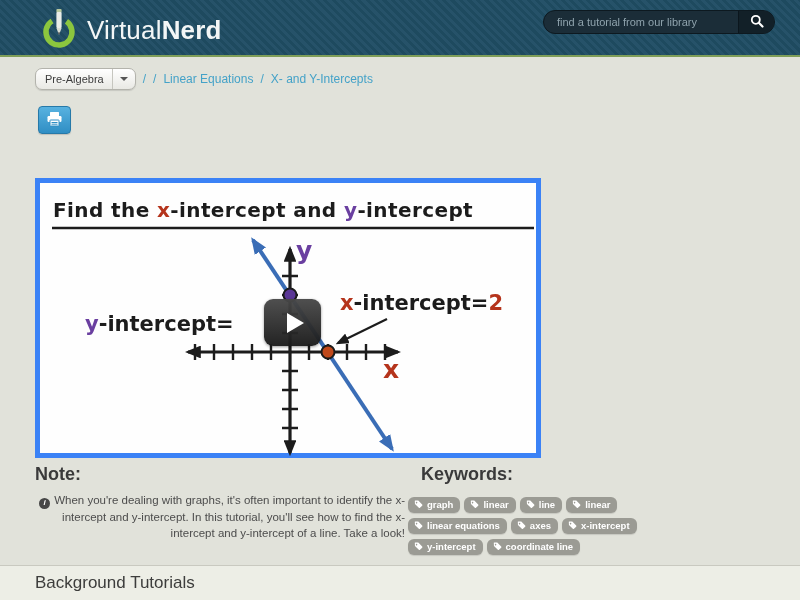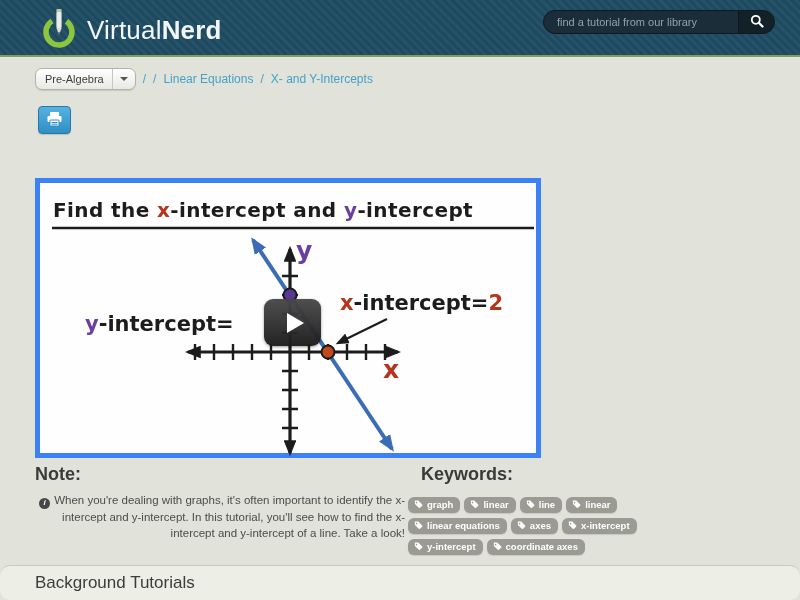--- a/index.html
+++ b/index.html
@@ -60,21 +60,21 @@
       font-size:8px;font-weight:bold;align-items:center;justify-content:center;
       margin-right:4px;vertical-align:-1px;font-style:italic;}
   .kw-h{left:421px;top:464px;}
   .tags{position:absolute;left:408px;top:497px;width:274px;display:flex;flex-wrap:wrap;gap:5px 4px;}
   .tag{display:inline-flex;align-items:center;gap:4px;background:#9b9b94;color:#fff;
       font-size:9.5px;font-weight:bold;padding:2px 7px 3px 6px;border-radius:6px;cursor:pointer;
       box-shadow:0 1px 1px rgba(0,0,0,.12);}
 
   
   .foot{position:absolute;left:0;top:565px;width:800px;height:35px;
-      background:#edeee6;border-top:1px solid #c9c9c0;border-radius:10px;}
+      background:#edeee6;border-top:1px solid #c9c9c0;}
   .foot h2{position:absolute;left:35px;top:7px;margin:0;font-size:17px;font-weight:400;color:#3d3d3c;}
 </style>
 </head>
 <body>
 
 <div class="page">
 
   <header class="hdr">
     <div class="brand">
       <span>
@@ -223,21 +223,21 @@
     <span class="tag">
         <svg width="9" height="9" viewBox="0 0 16 16">
           <path fill="#fff" fill-rule="evenodd" d="M1.5 2.5 1.7 7 8.6 13.9a1.4 1.4 0 0 0 2 0l3.9-3.9a1.4 1.4 0 0 0 0-2L7.6 1.1 2.5 1A1 1 0 0 0 1.5 2.5zM4.6 3.3a1.25 1.25 0 1 1-.02 0z"></path>
         </svg>
         <span>y-intercept</span>
       </span>
     <span class="tag">
         <svg width="9" height="9" viewBox="0 0 16 16">
           <path fill="#fff" fill-rule="evenodd" d="M1.5 2.5 1.7 7 8.6 13.9a1.4 1.4 0 0 0 2 0l3.9-3.9a1.4 1.4 0 0 0 0-2L7.6 1.1 2.5 1A1 1 0 0 0 1.5 2.5zM4.6 3.3a1.25 1.25 0 1 1-.02 0z"></path>
         </svg>
-        <span>coordinate axes</span>
+        <span>coordinate line</span>
       </span>
   </div>
 
   <footer class="foot">
     <h2>Background Tutorials</h2>
   </footer>
 
 </div>
 
 </body></html>

